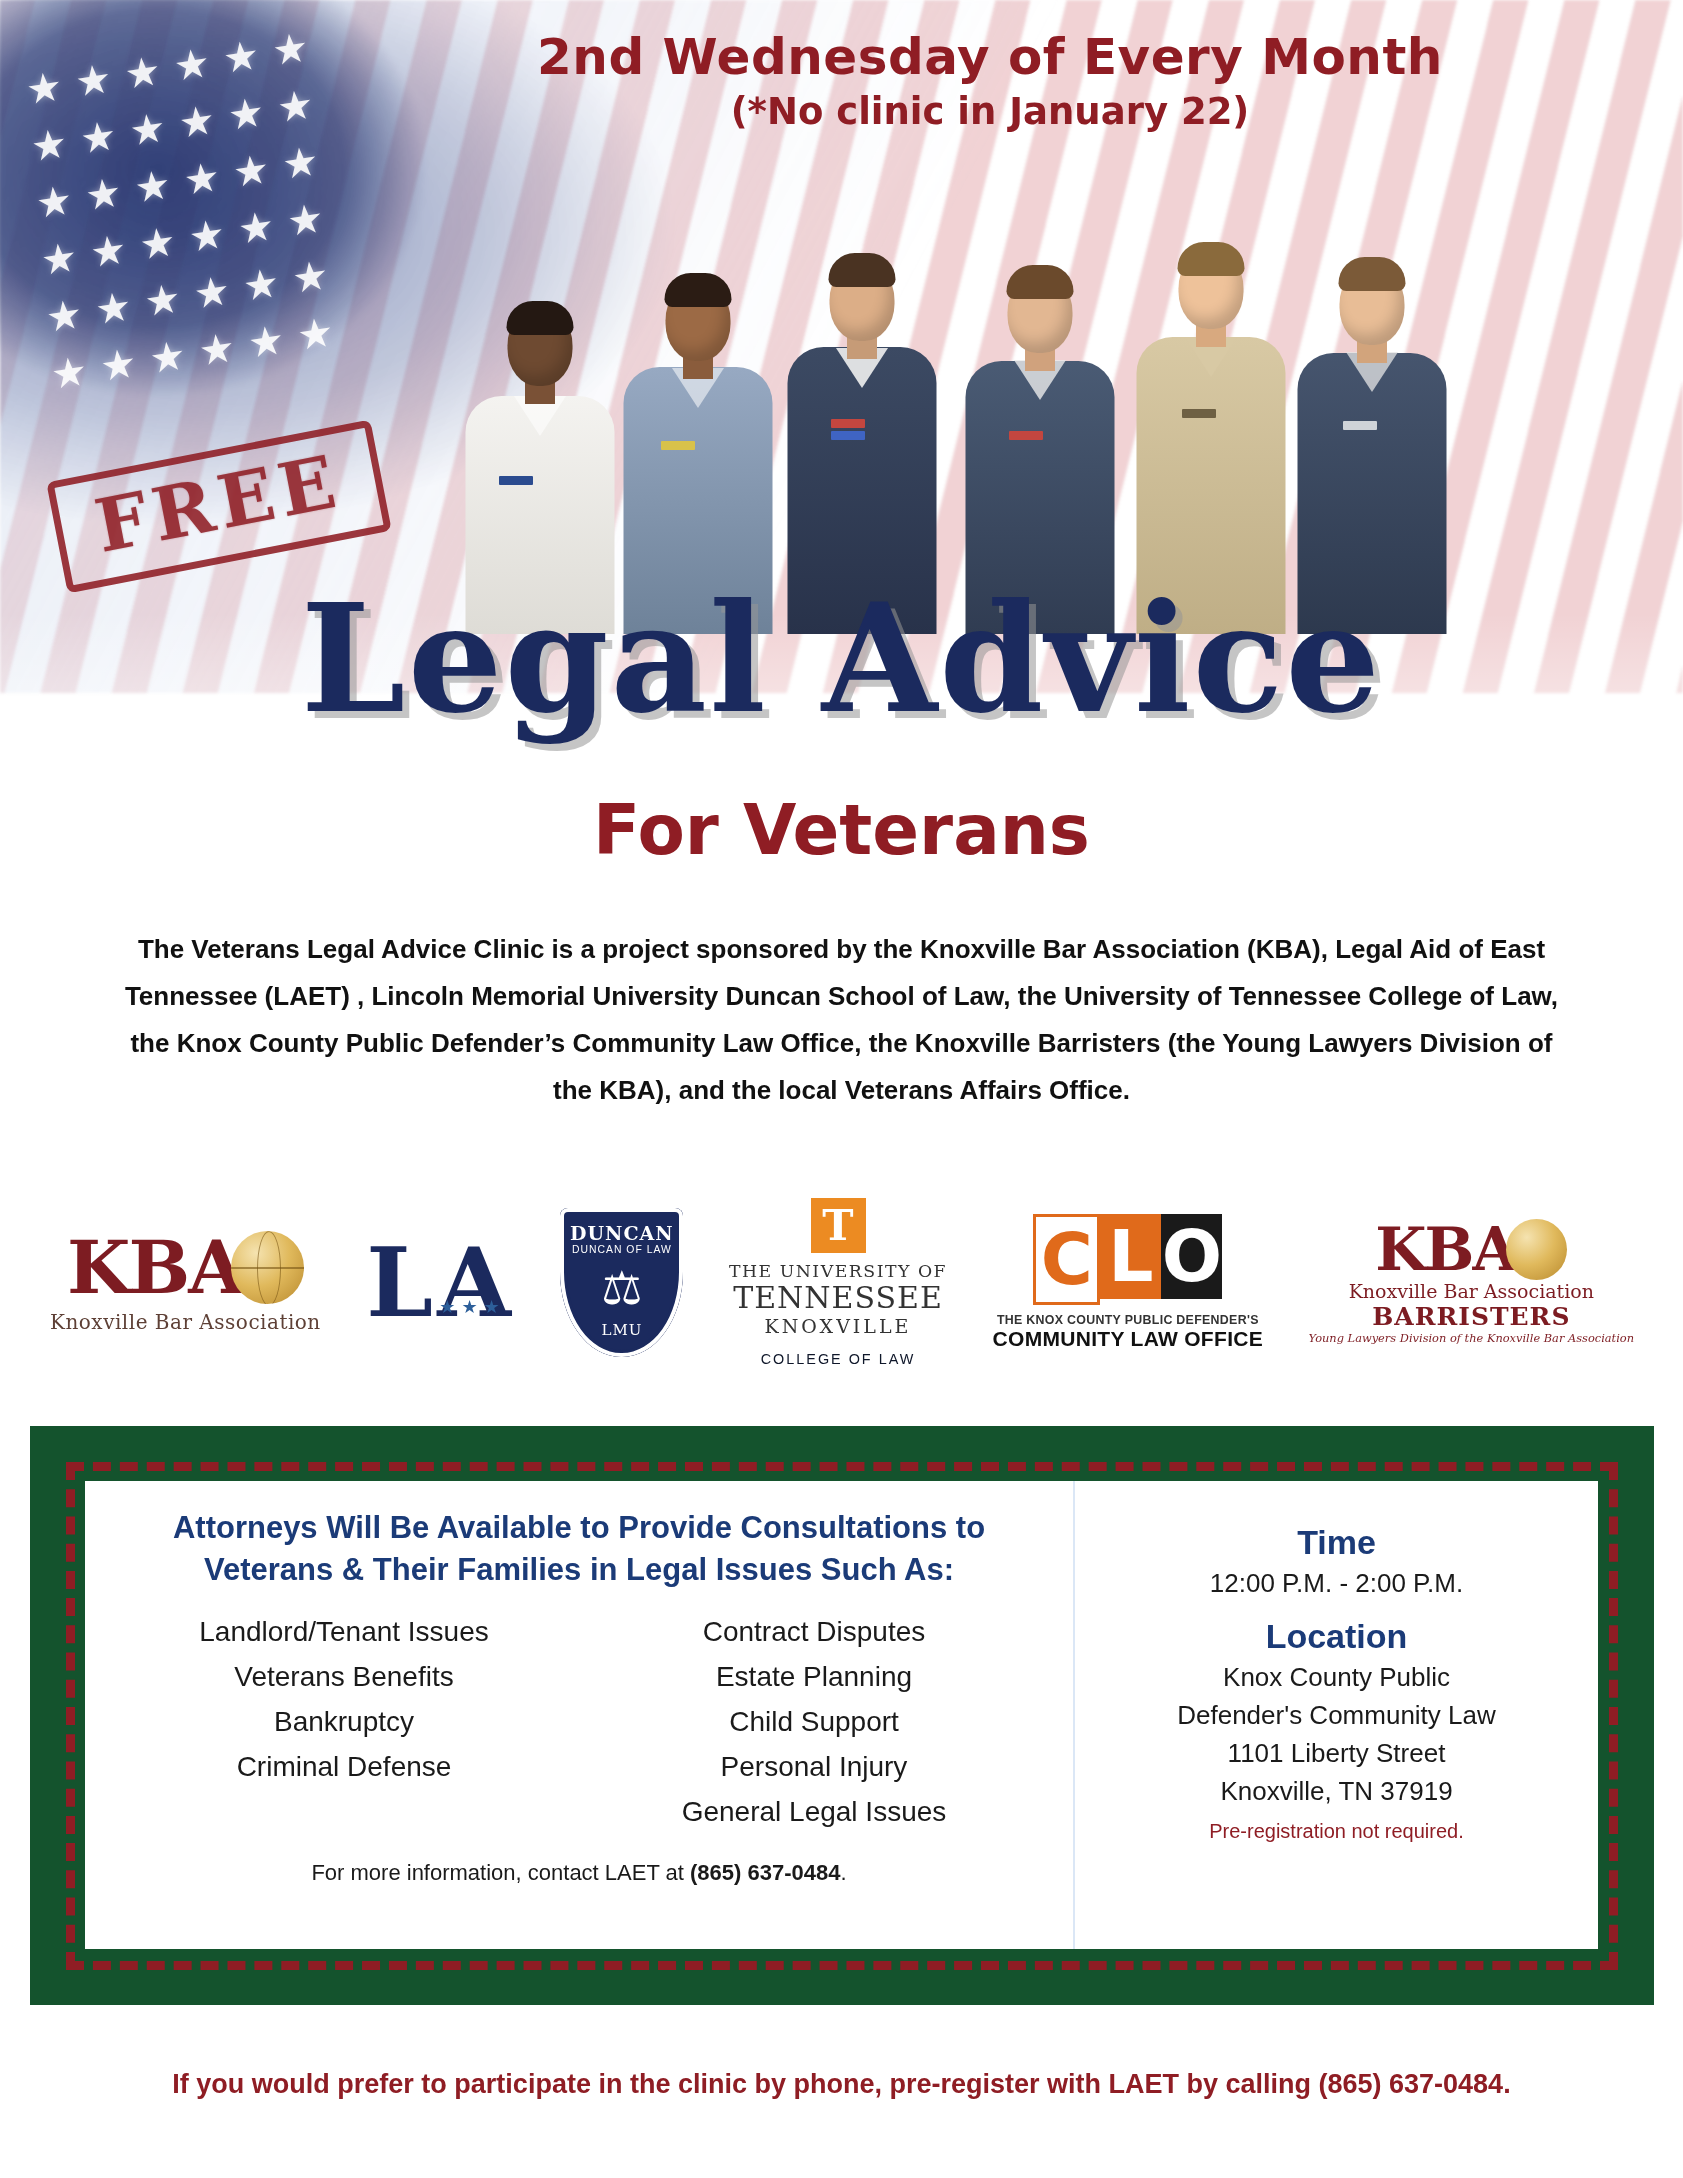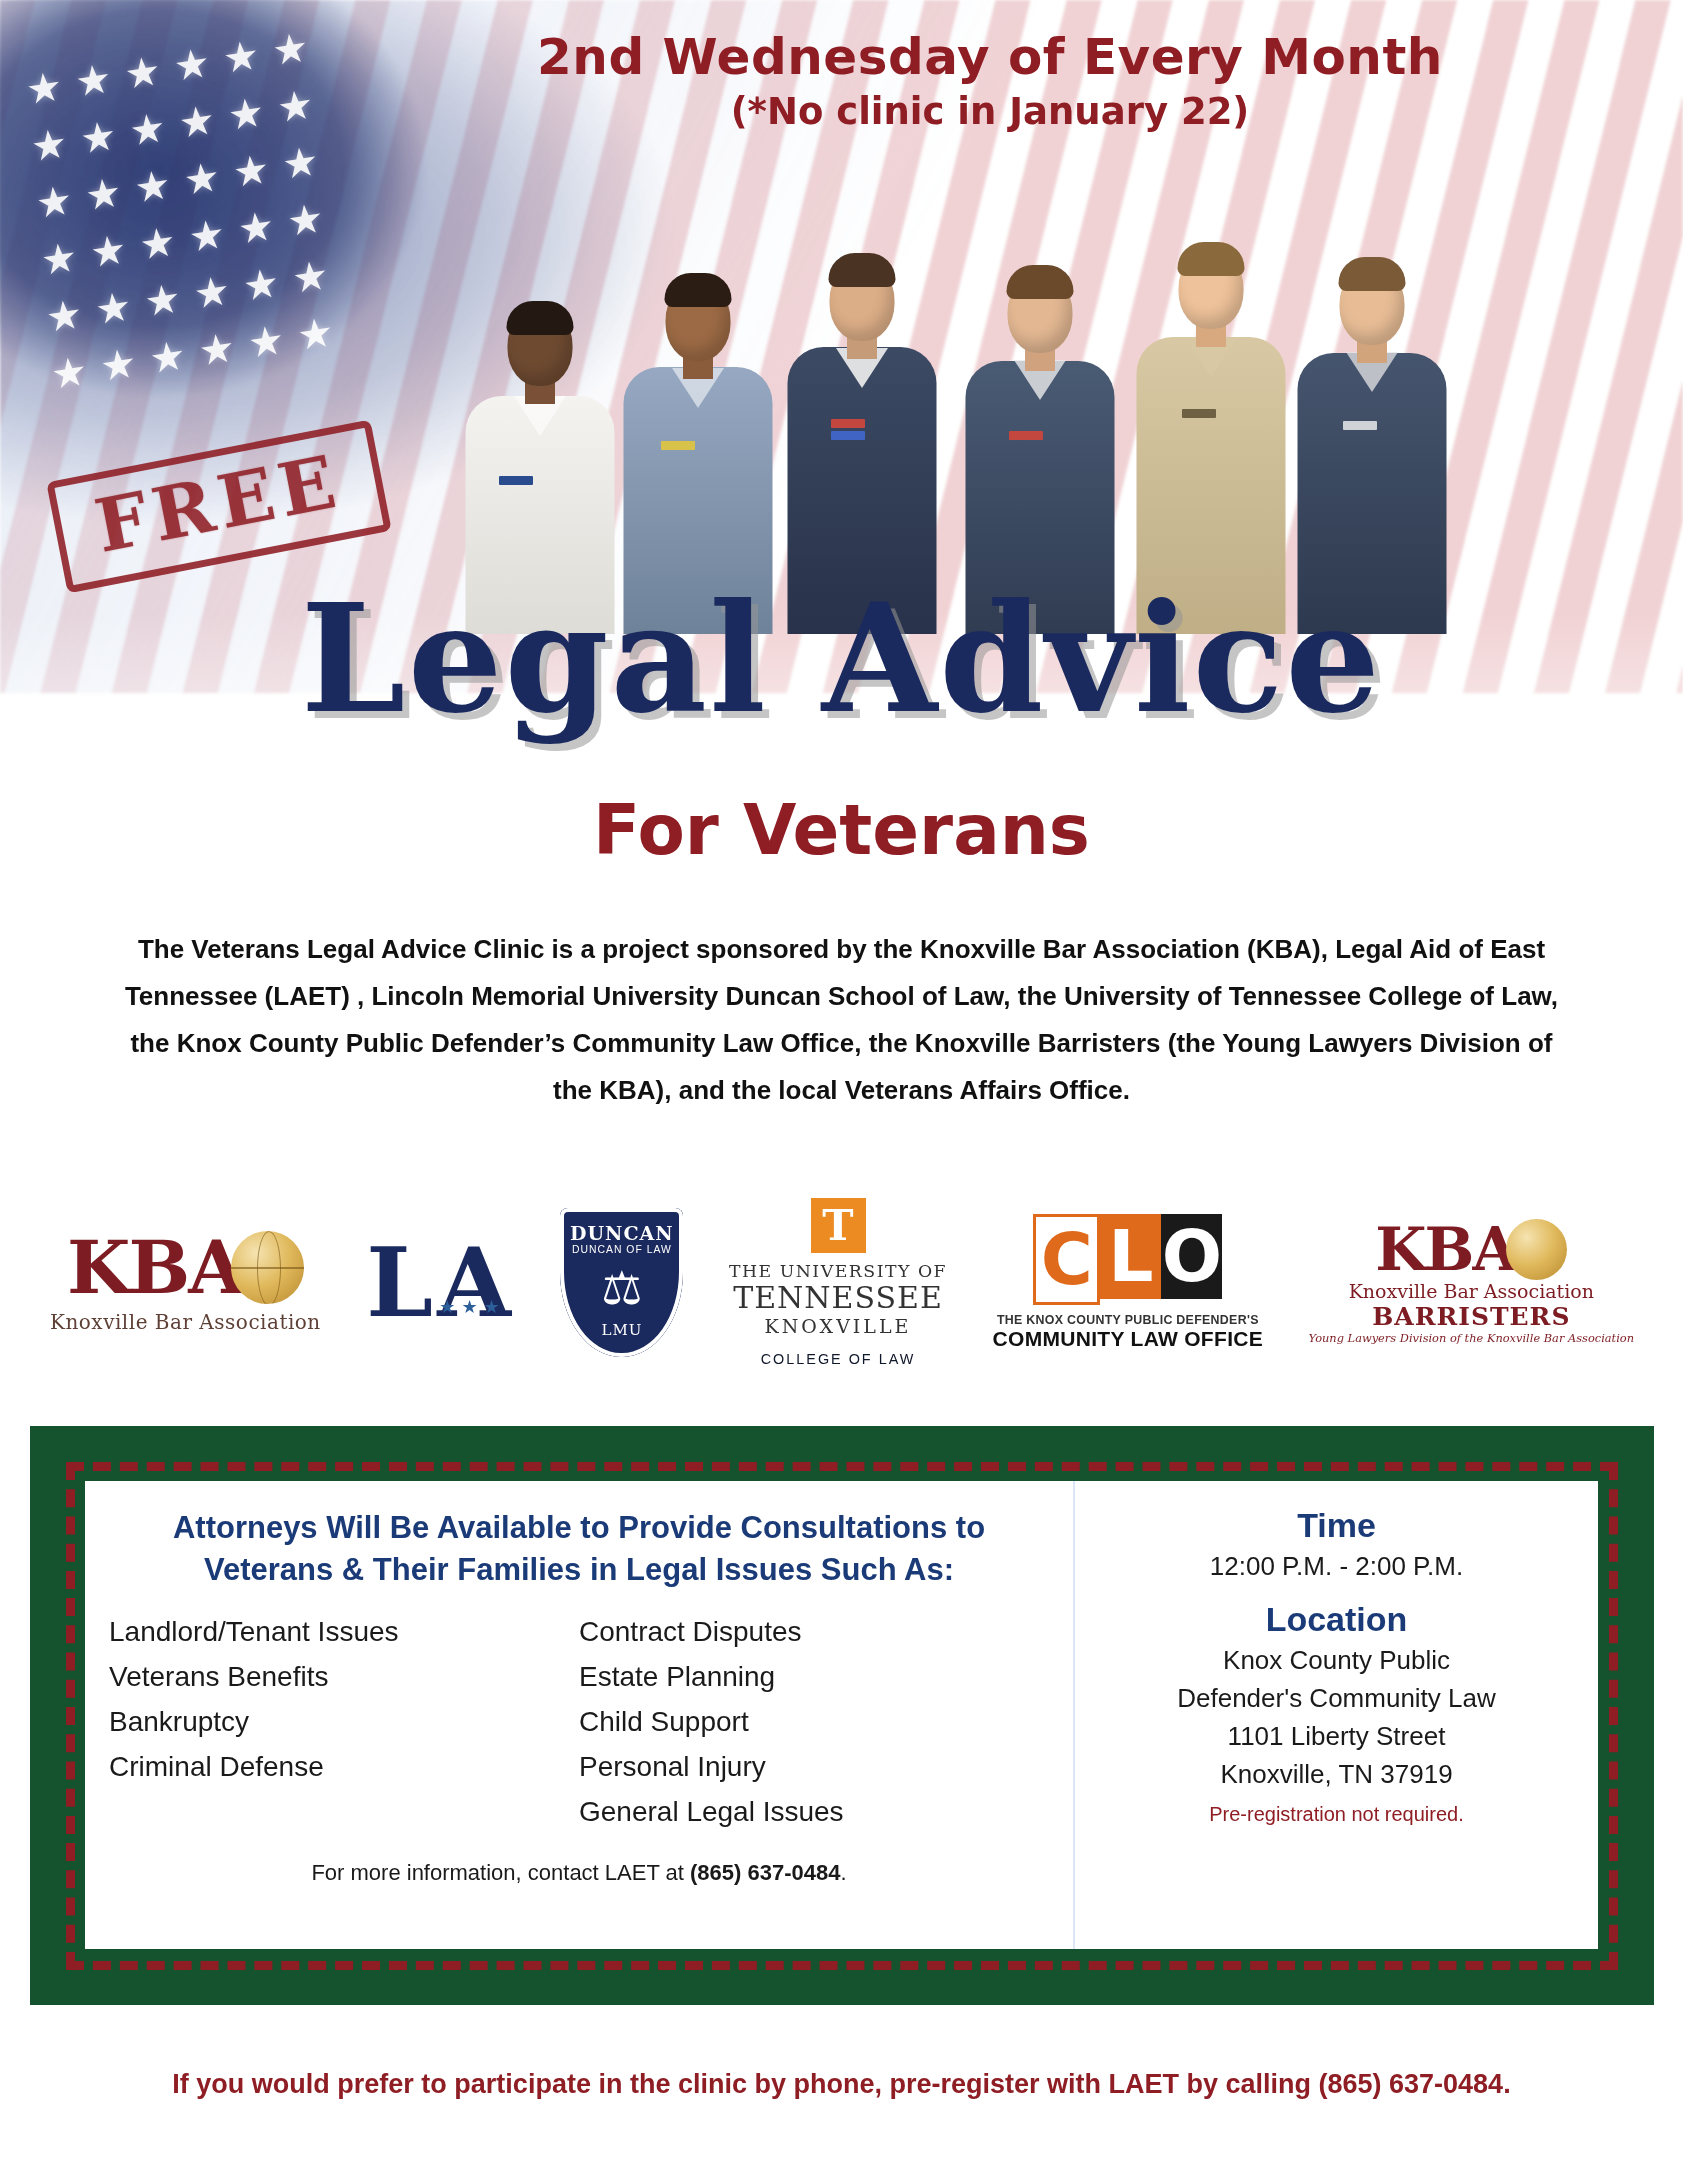--- a/index.html
+++ b/index.html
@@ -406,37 +406,39 @@
   }
   .issues {
     margin-top: 18px;
     display: flex;
   }
   .issues ul {
     list-style: none;
     margin: 0;
     padding: 0;
     width: 50%;
+    text-align: center;
     font-size: 28px;
     line-height: 45px;
     color: #1a1a1a;
   }
   .contact-line {
     margin-top: 26px;
     text-align: center;
     font-size: 22px;
     color: #1a1a1a;
   }
   .contact-line b { font-weight: bold; }
 
   .r-title {
     color: #1b3b78;
     font-weight: bold;
     font-size: 34px;
     line-height: 44px;
+    margin-top: 17px;
   }
   .r-text {
     font-size: 26px;
     line-height: 38px;
     color: #1a1a1a;
   }
   .r-title2 {
     color: #1b3b78;
     font-weight: bold;
     font-size: 34px;

